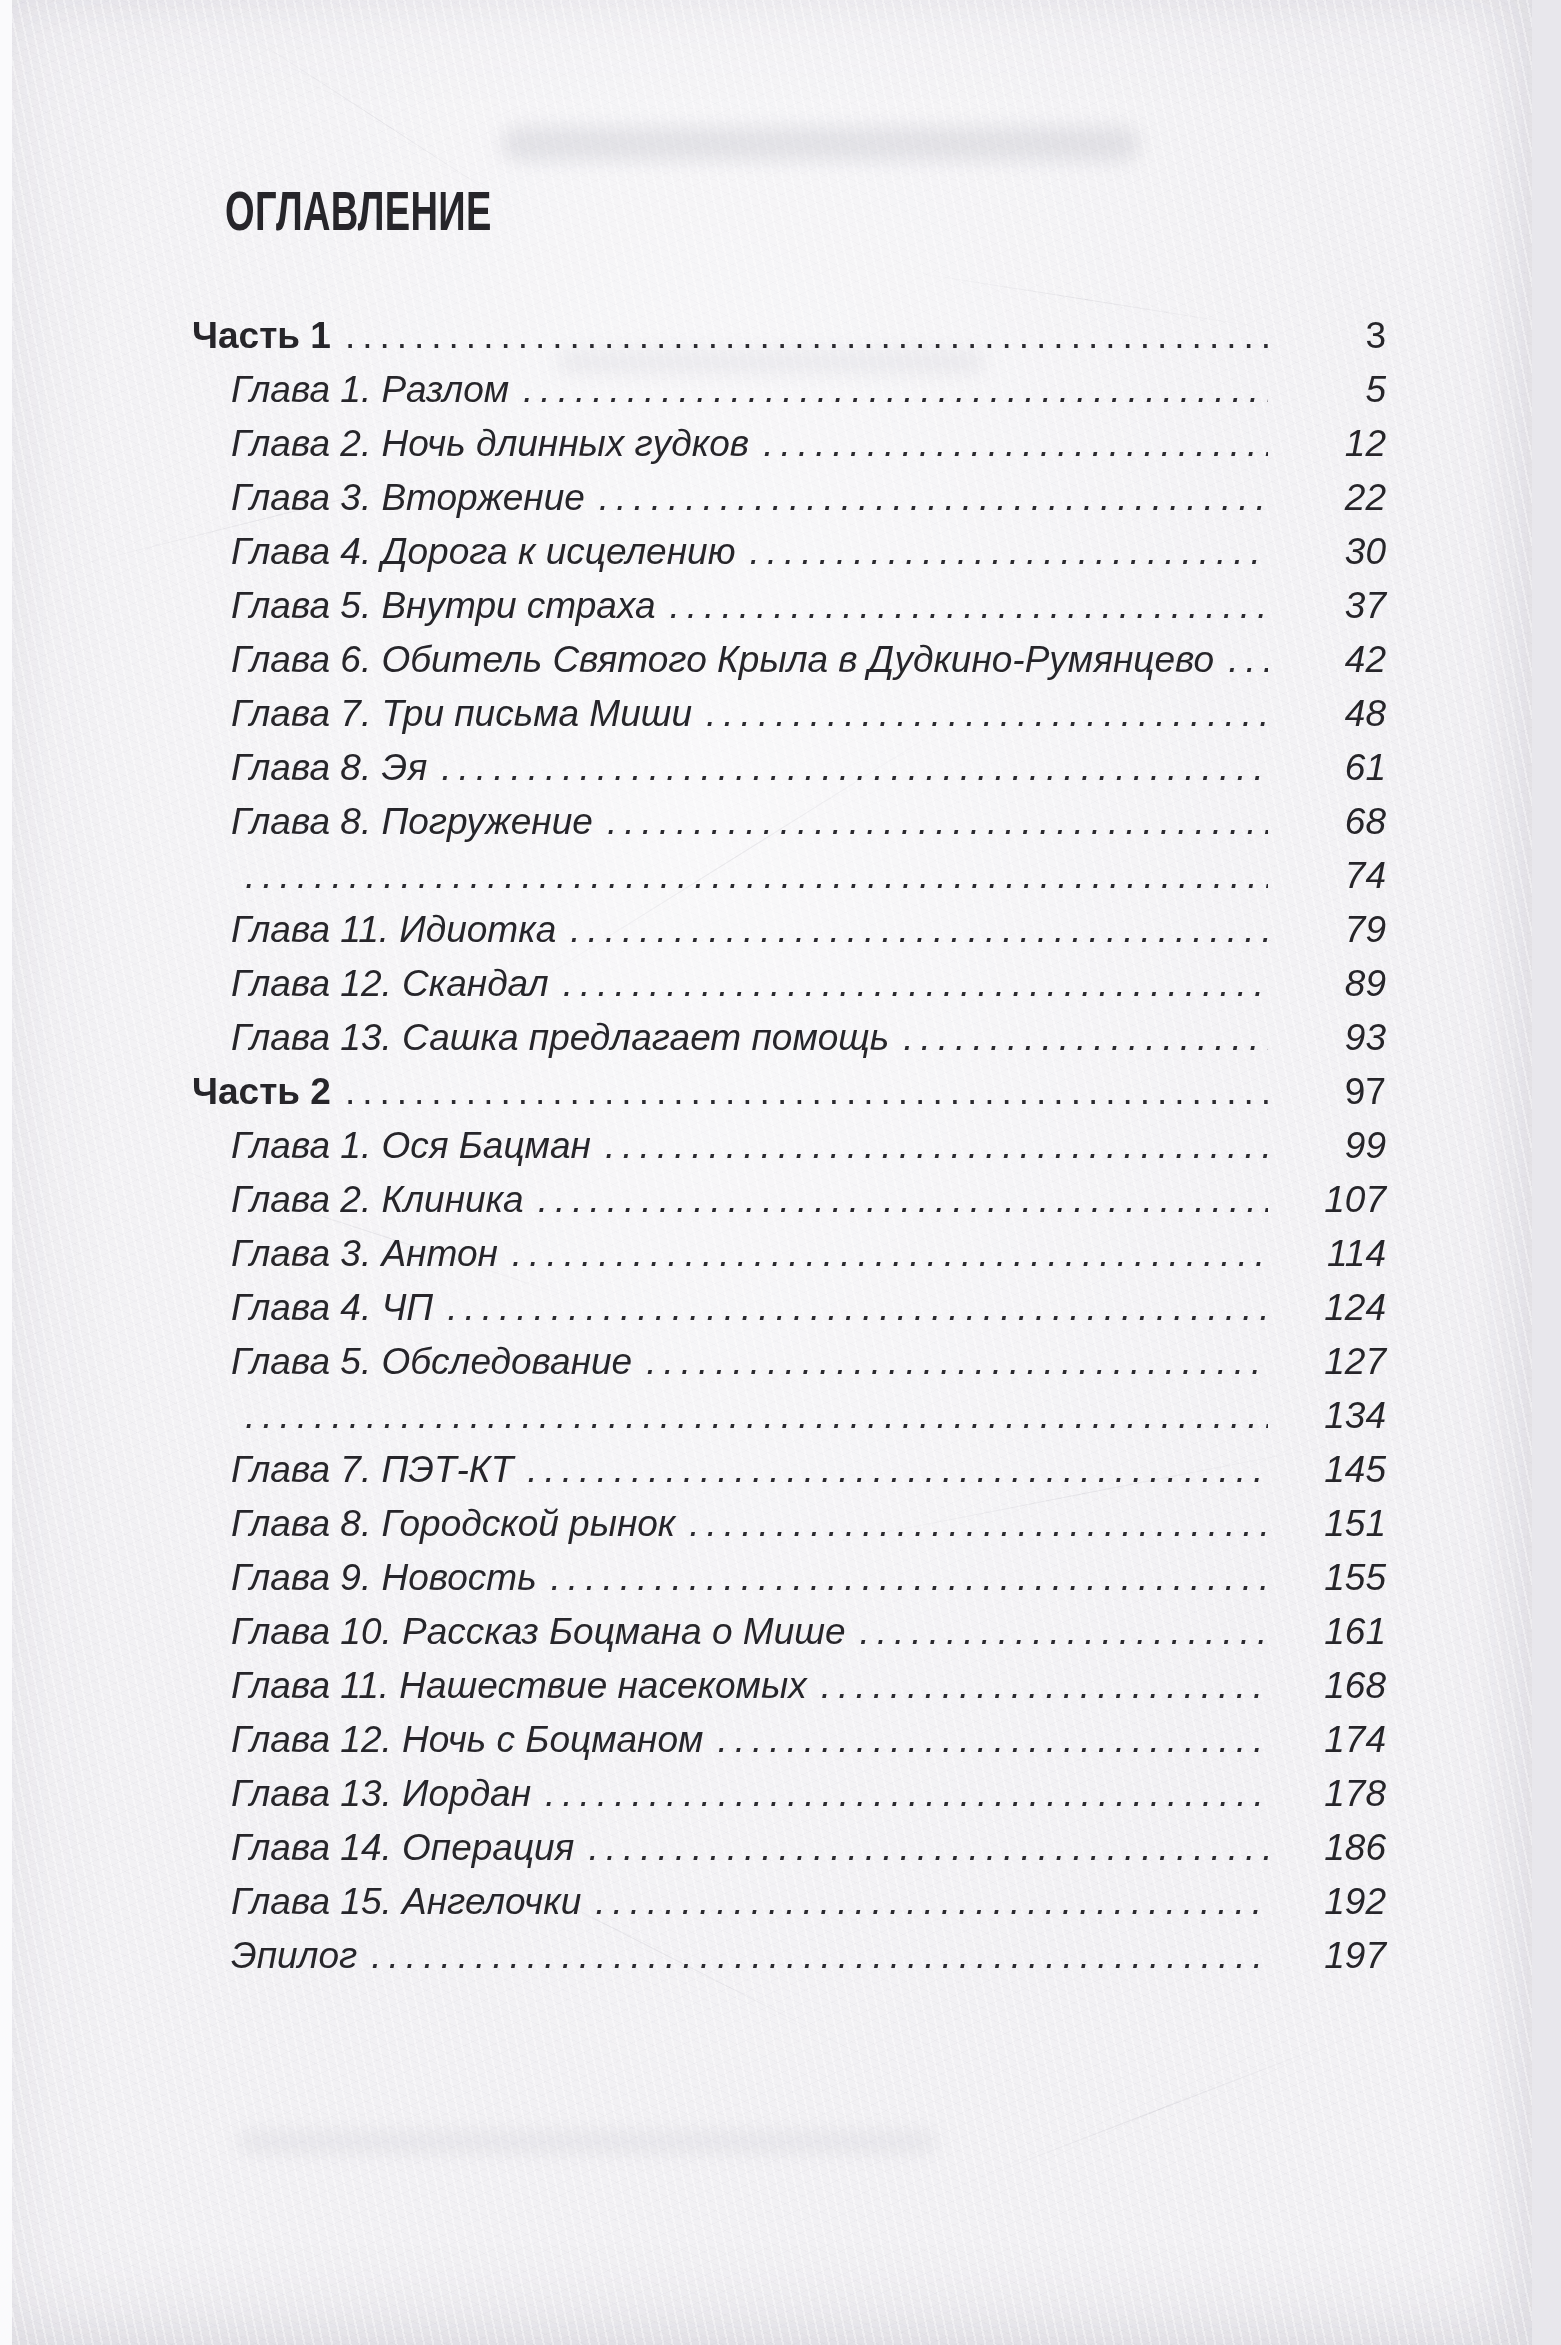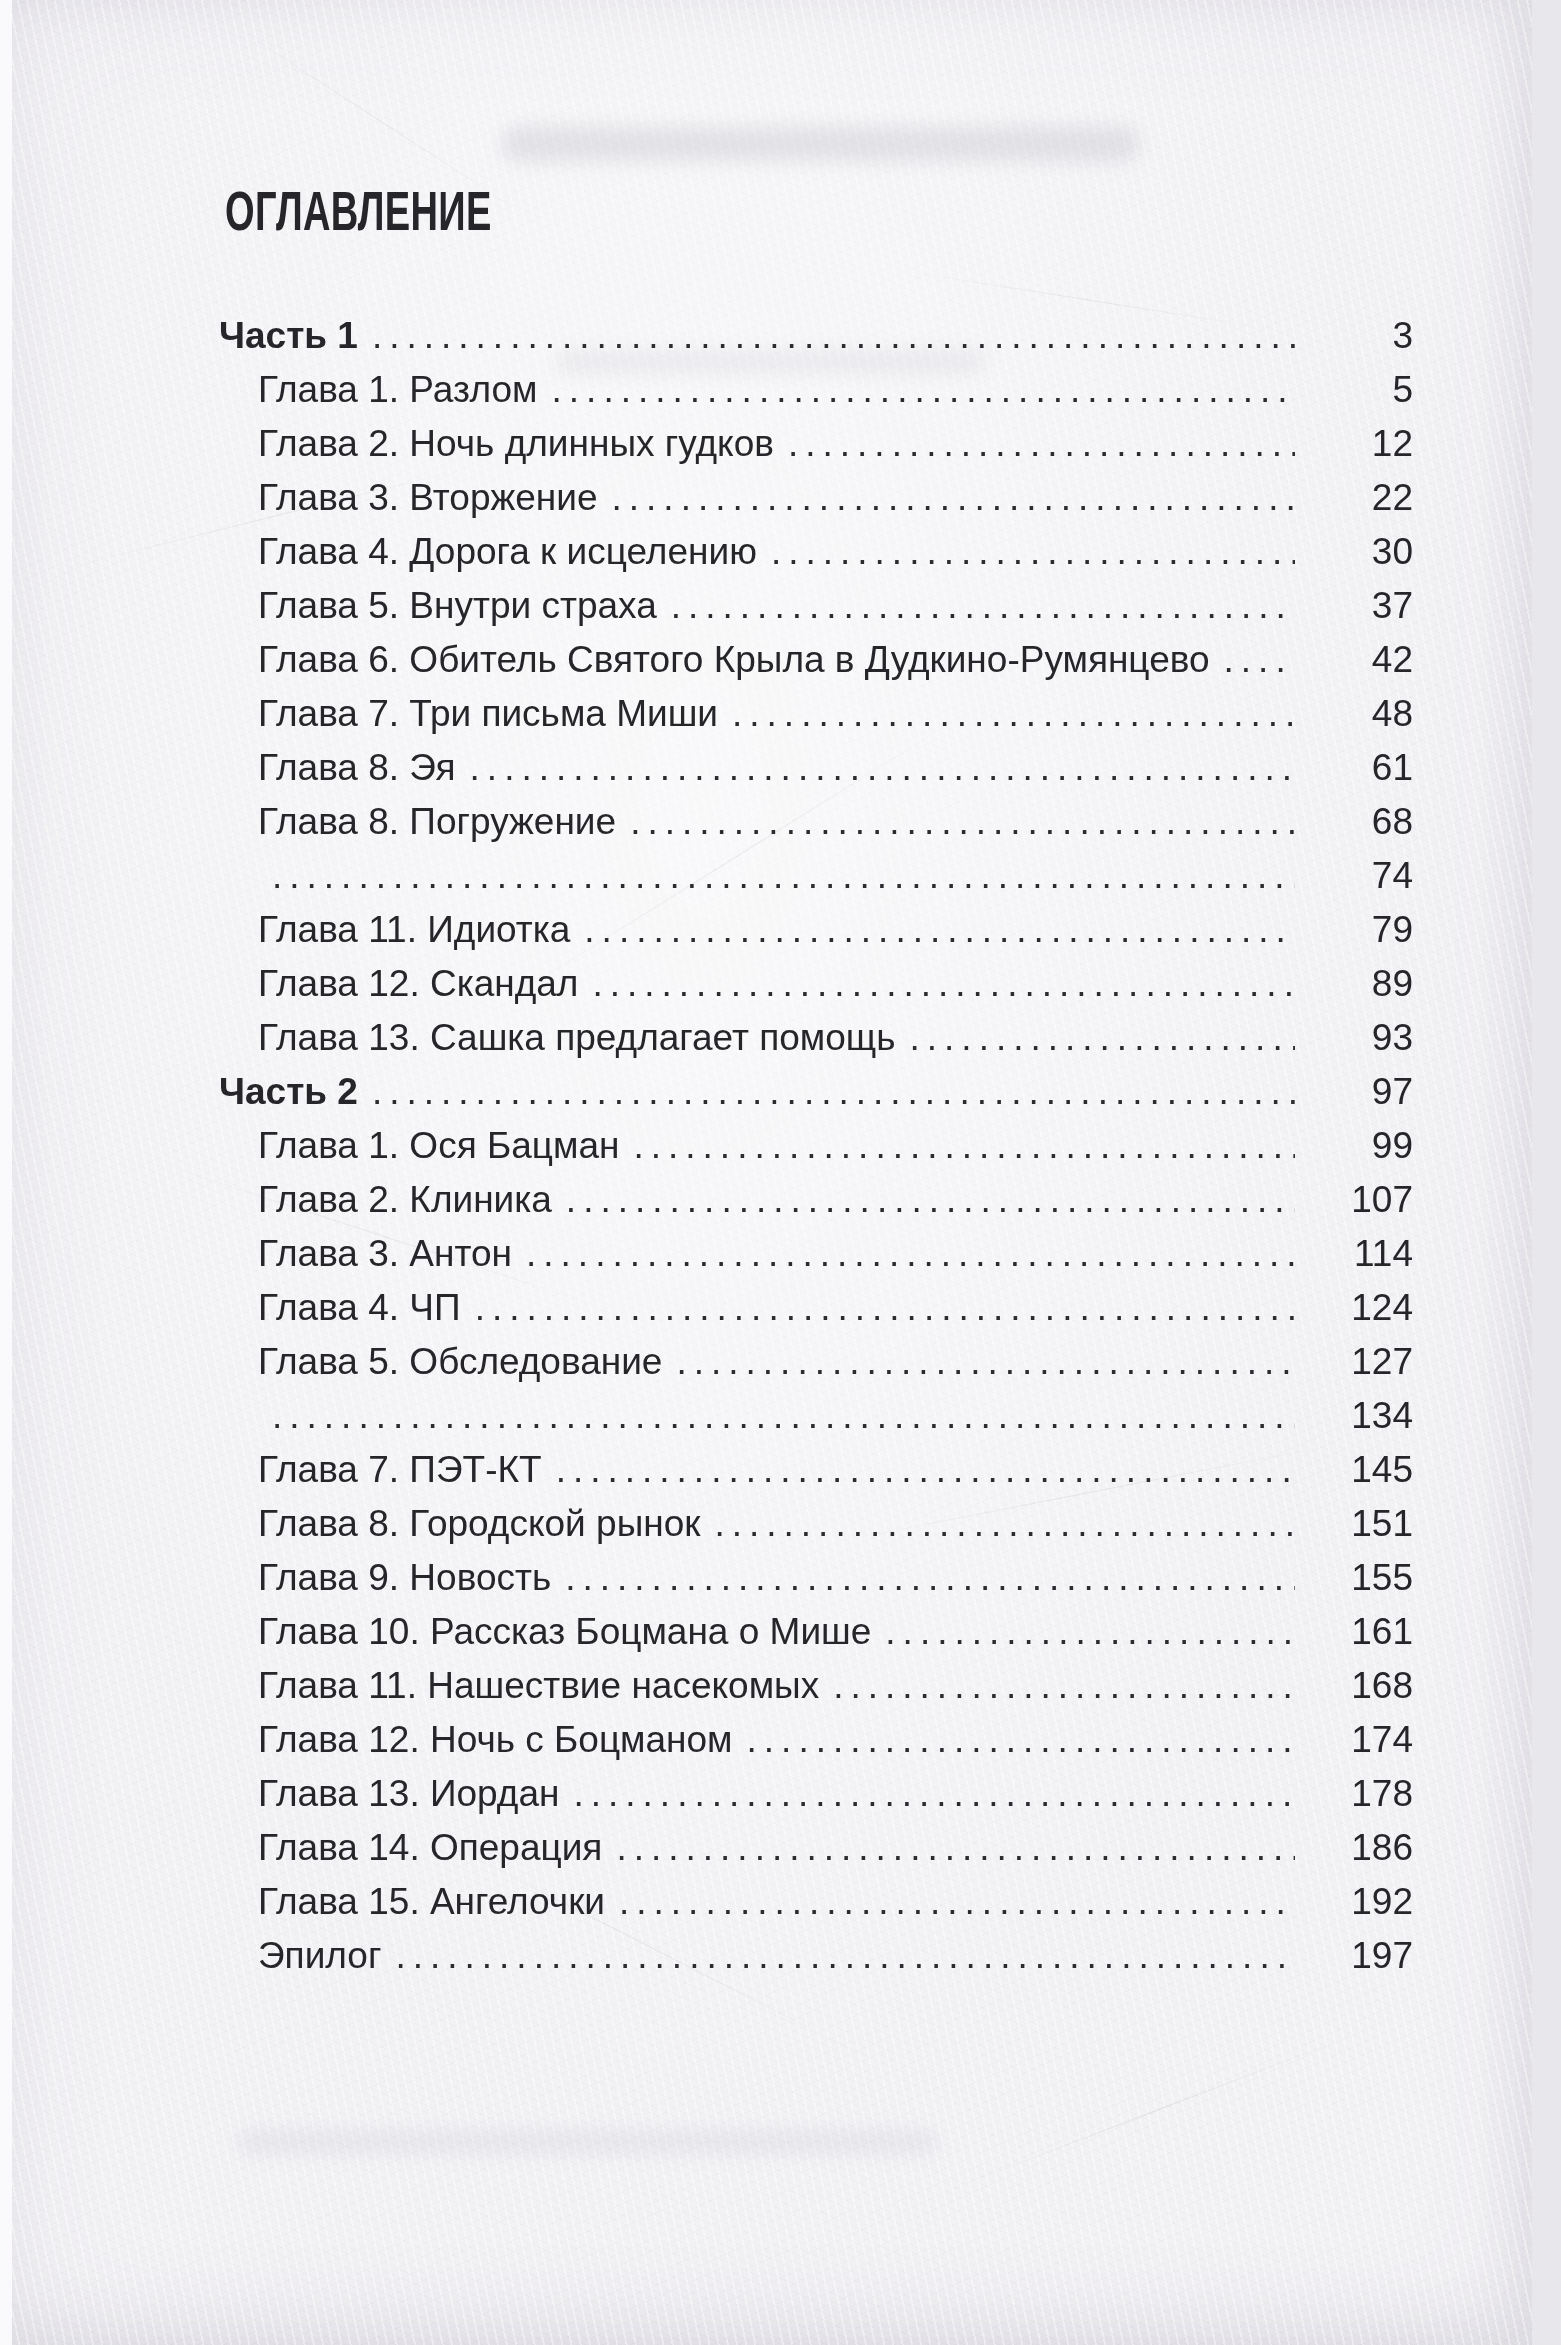--- a/index.html
+++ b/index.html
@@ -63,31 +63,30 @@
     letter-spacing: 0.5px;
     transform: scaleX(0.68);
     transform-origin: 0 0;
     white-space: nowrap;
   }
   .toc {
     position: absolute;
     left: 192px;
     top: 309px;
     width: 1194px;
-    margin-left: 27px;
   }
   .row {
     display: flex;
     height: 54px;
     line-height: 54px;
     font-size: 37px;
     white-space: nowrap;
   }
   .row.part .label { font-weight: 700; }
-  .row.chapter, .row.epilogue { padding-left: 39px; }
+  .row.chapter, .row.epilogue { padding-left: 39px; font-style: italic; }
   .label { flex: 0 0 auto; }
   .leader {
     flex: 1 1 0;
     min-width: 26px;
     overflow: hidden;
     margin: 0 40px 0 14px;
     color: #2b2a2f;
   }
   .leader::after {
     content: "..............................................................................................................";

